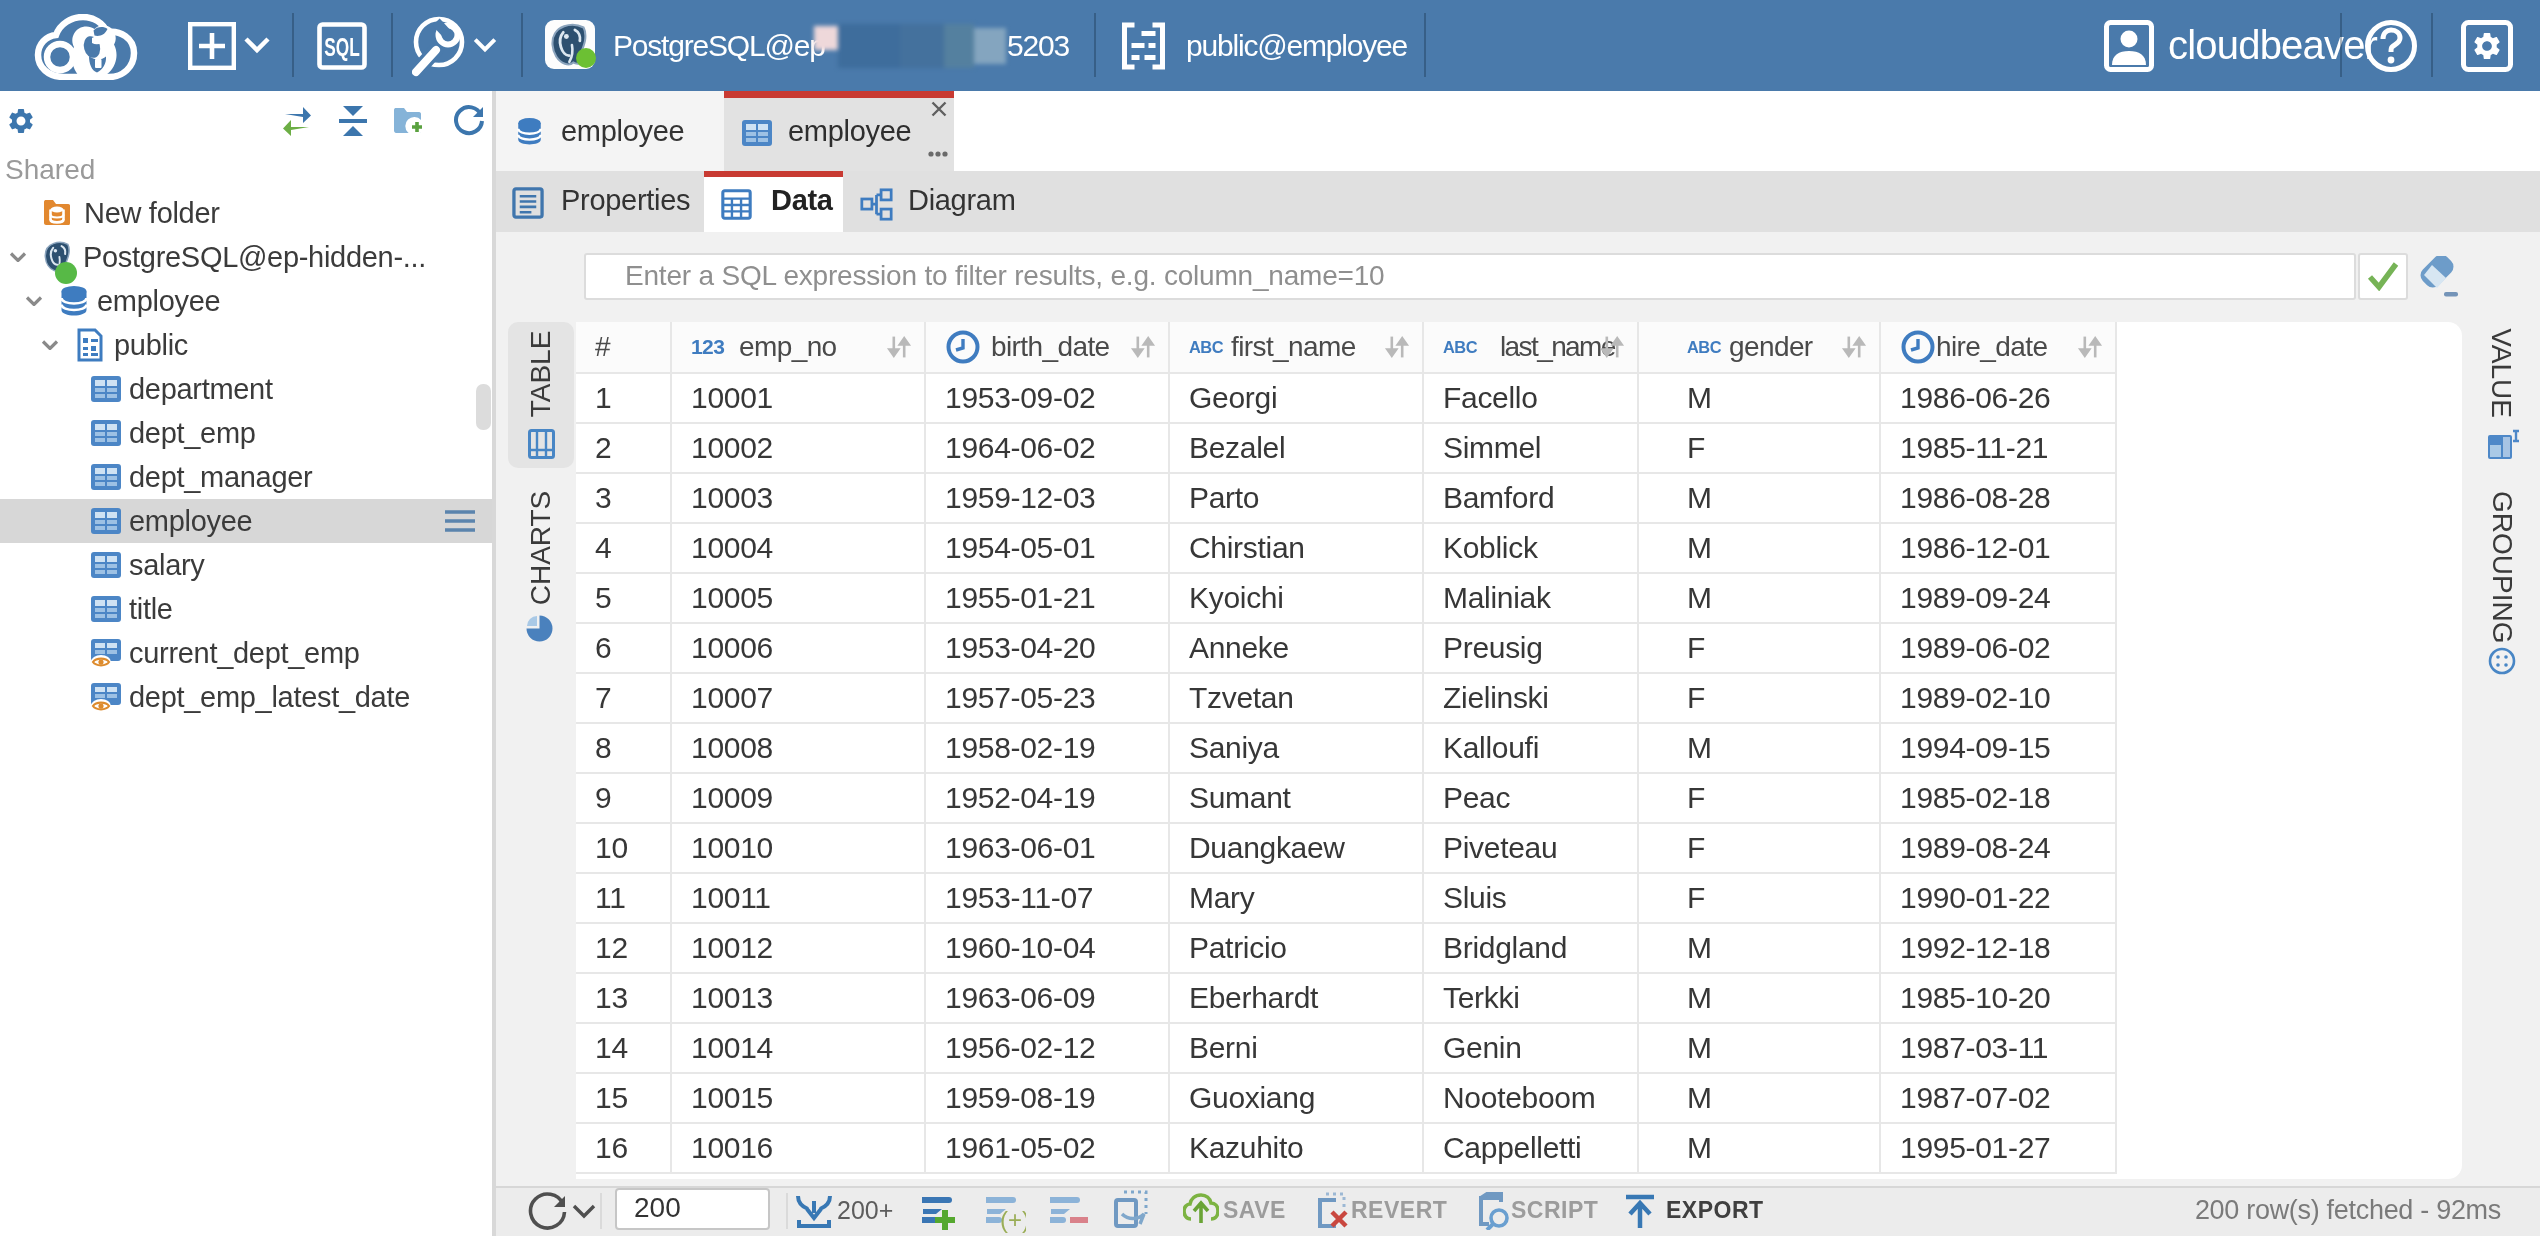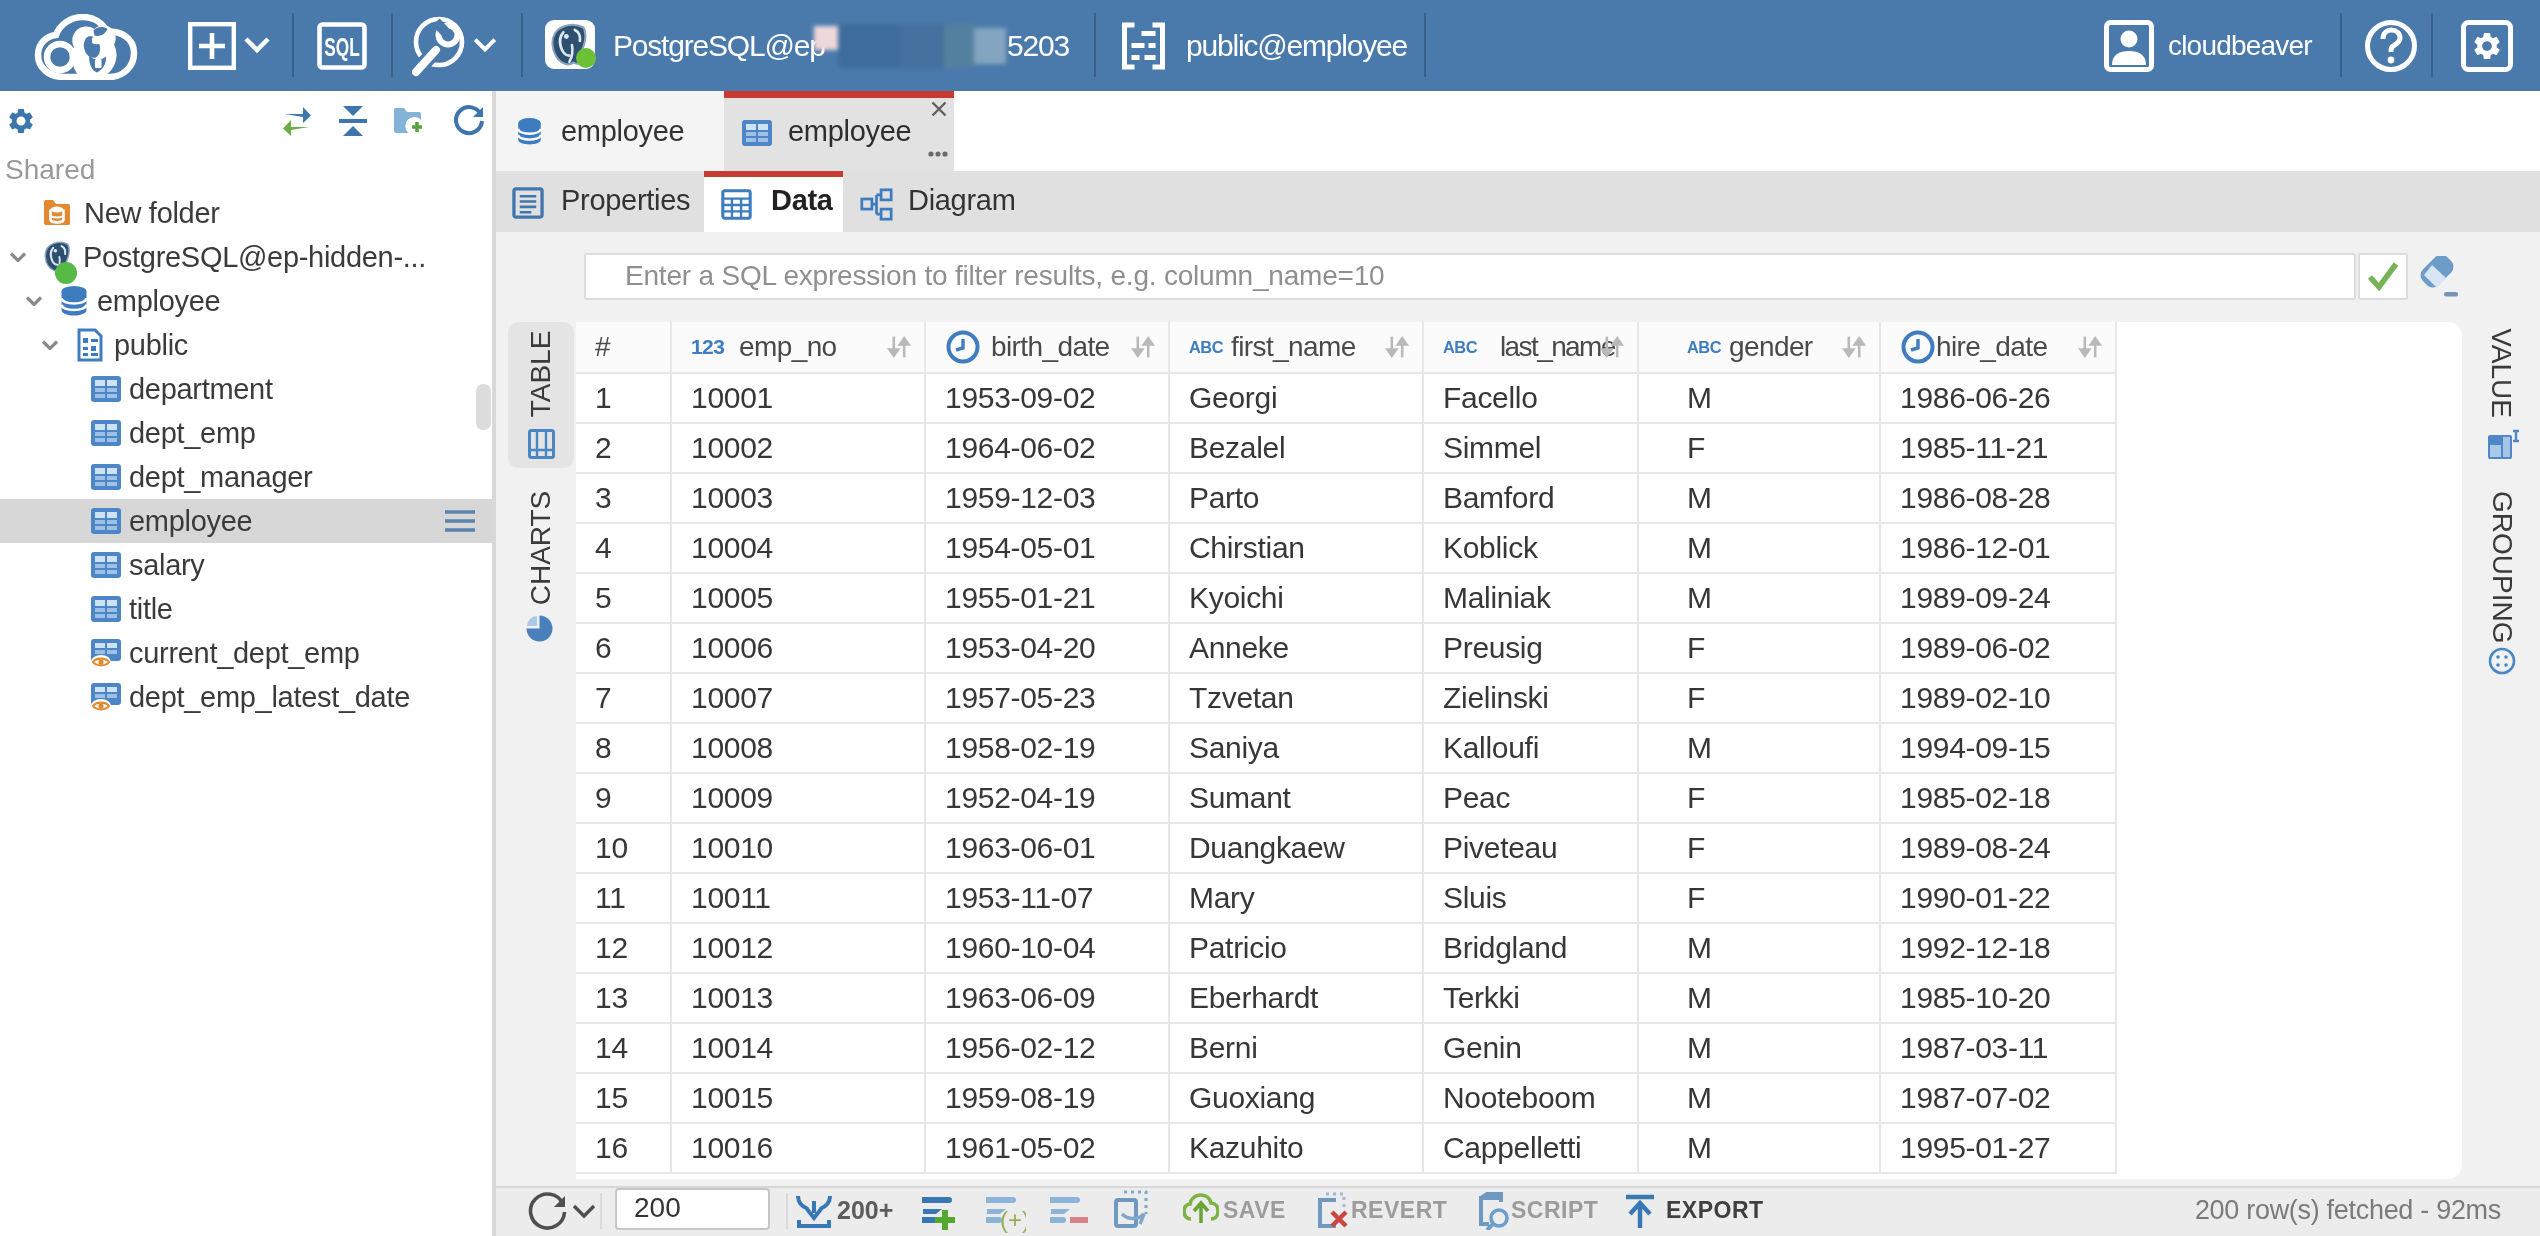--- a/index.html
+++ b/index.html
@@ -110,21 +110,21 @@
  <rect x="24" y="34" width="11" height="5" fill="#fff"></rect>
 </svg>
 <div class="abs ttext" style="left:1186px">public@employee</div>
 <div class="abs tdiv" style="left:1424px"></div>
 
 <svg class="abs" style="left:2104px;top:20px" width="50" height="52" viewBox="0 0 50 52">
  <rect x="2.5" y="2.5" width="45" height="47" rx="4" fill="none" stroke="#fff" stroke-width="5"></rect>
  <circle cx="25" cy="19" r="8.5" fill="#fff"></circle>
  <path d="M8 45 C8 35 15 31 25 31 C35 31 42 35 42 45 Z" fill="#fff"></path>
 </svg>
-<div class="abs" style="left:2168px;color:#fff;font-size:28px;line-height:91px;letter-spacing:-0.8px">cloudbeaver</div>
+<div class="abs" style="left:2168px;color:#fff;font-size:40px;line-height:91px;letter-spacing:-0.8px">cloudbeaver</div>
 <div class="abs tdiv" style="left:2340px"></div>
 <svg class="abs" style="left:2364px;top:19px" width="54" height="54" viewBox="0 0 54 54">
  <circle cx="27" cy="27" r="23.5" fill="none" stroke="#fff" stroke-width="5"></circle>
  <path d="M19 20 C19 14 23 11 27 11 C32 11 36 14 36 19 C36 24 31 25 28 28 C27 29 27 31 27 33" fill="none" stroke="#fff" stroke-width="5"></path>
  <circle cx="27" cy="41" r="3.4" fill="#fff"></circle>
 </svg>
 <div class="abs tdiv" style="left:2431px"></div>
 <svg class="abs" style="left:2461px;top:20px" width="52" height="52" viewBox="0 0 52 52">
  <rect x="2.5" y="2.5" width="47" height="47" rx="5" fill="none" stroke="#fff" stroke-width="5"></rect>
  <g transform="translate(26,26) scale(1.35) translate(-12,-12)">
@@ -663,21 +663,21 @@
 <svg class="abs" style="left:572px;top:1204px" width="24" height="15" viewBox="0 0 24 15">
       <path d="M2 2 L12 12 L22 2" fill="none" stroke="#4f4f4f" stroke-width="3.4"></path>
     </svg>
 <div class="abs" style="left:615px;top:1188px;width:155px;height:42px;background:#fff;border:2px solid #c6c6c6;border-radius:4px"></div>
 <div class="abs" style="left:634px;top:1188px;height:42px;line-height:40px;font-size:28px;color:#333">200</div>
 <svg class="abs" style="left:795px;top:1193px" width="38" height="38" viewBox="0 0 38 38">
  <path d="M3 3 C3 10 8 14 13 16 M35 3 C35 10 30 14 25 16" fill="none" stroke="#3878b4" stroke-width="4"></path>
  <path d="M19 8 V20 M12 16 L19 25 L26 16" fill="none" stroke="#3878b4" stroke-width="4"></path>
  <path d="M4 27 V33 H34 V27" fill="none" stroke="#3878b4" stroke-width="4"></path>
 </svg>
-<div class="abs" style="left:837px;top:1186px;font-size:25px;font-weight:bold;color:#5c5c5c;line-height:49px">200+</div>
+<div class="abs" style="left:837px;top:1186px;font-size:25px;font-weight:normal;color:#5c5c5c;line-height:49px">200+</div>
 <svg class="abs" style="left:922px;top:1196px" width="34" height="38" viewBox="0 0 34 38">
  <path d="M1 4 H27" stroke="#3a76b4" stroke-width="6" stroke-linecap="round"></path>
  <path d="M1 13 H20 L14 18 H1 Z" fill="#3a76b4"></path>
  <path d="M1 24 H13" stroke="#3a76b4" stroke-width="6" stroke-linecap="round"></path>
  <path d="M23 14 V34 M13 24 H33" stroke="#55a82f" stroke-width="6"></path>
 </svg>
 <svg class="abs" style="left:986px;top:1196px" width="40" height="38" viewBox="0 0 40 38">
  <path d="M1 4 H27" stroke="#8cb3d8" stroke-width="6" stroke-linecap="round"></path>
  <path d="M1 13 H20 L14 18 H1 Z" fill="#8cb3d8"></path>
  <path d="M1 24 H13" stroke="#8cb3d8" stroke-width="6" stroke-linecap="round"></path>

